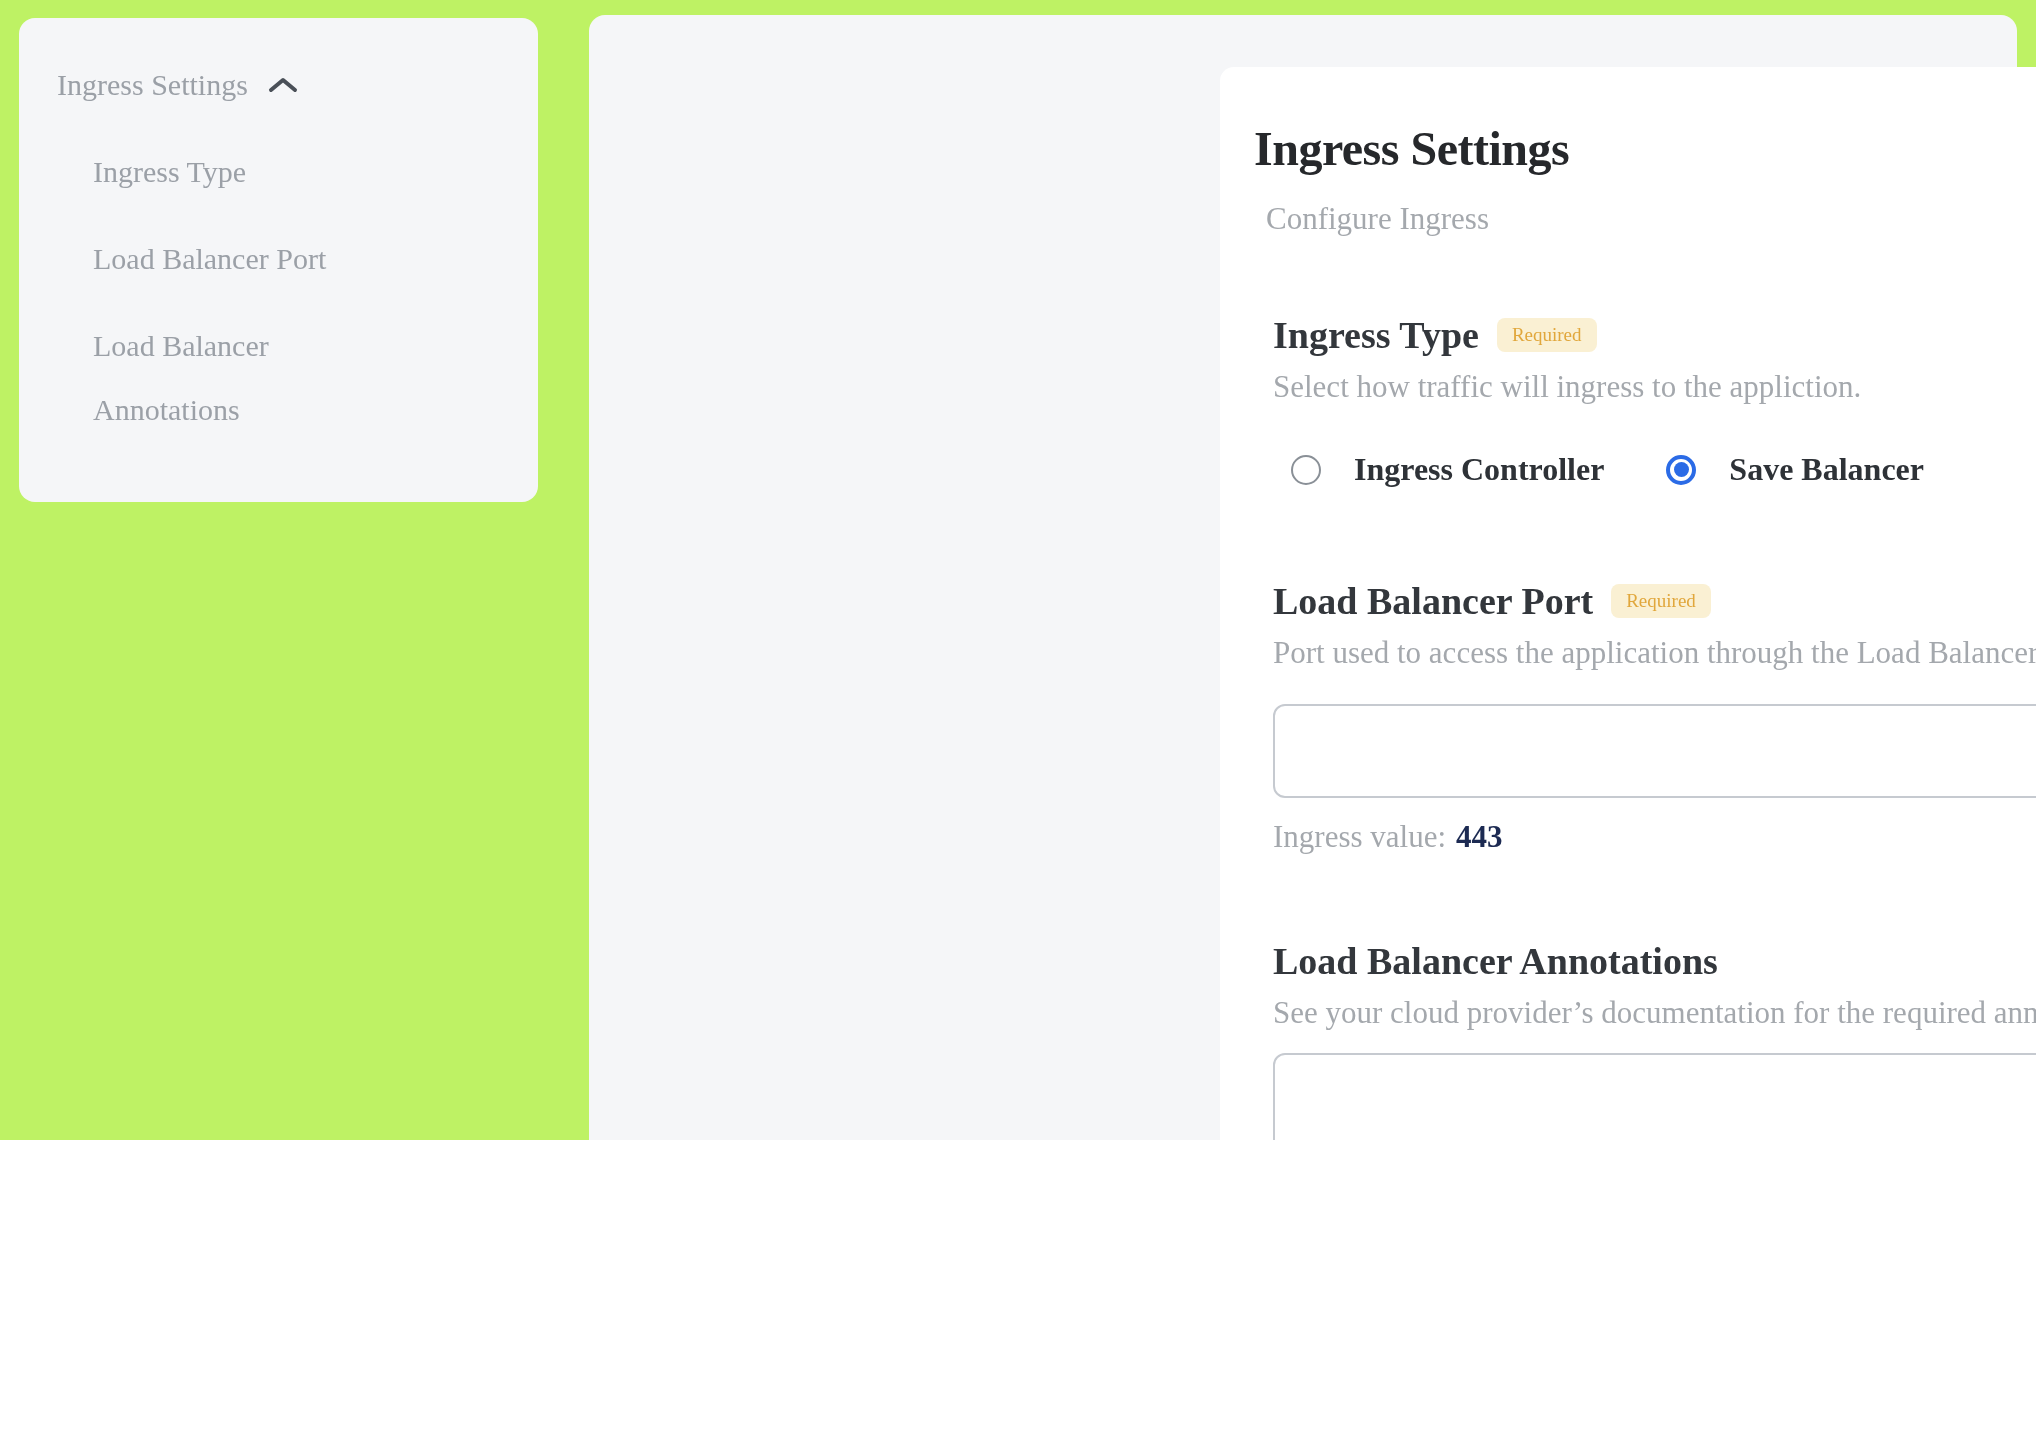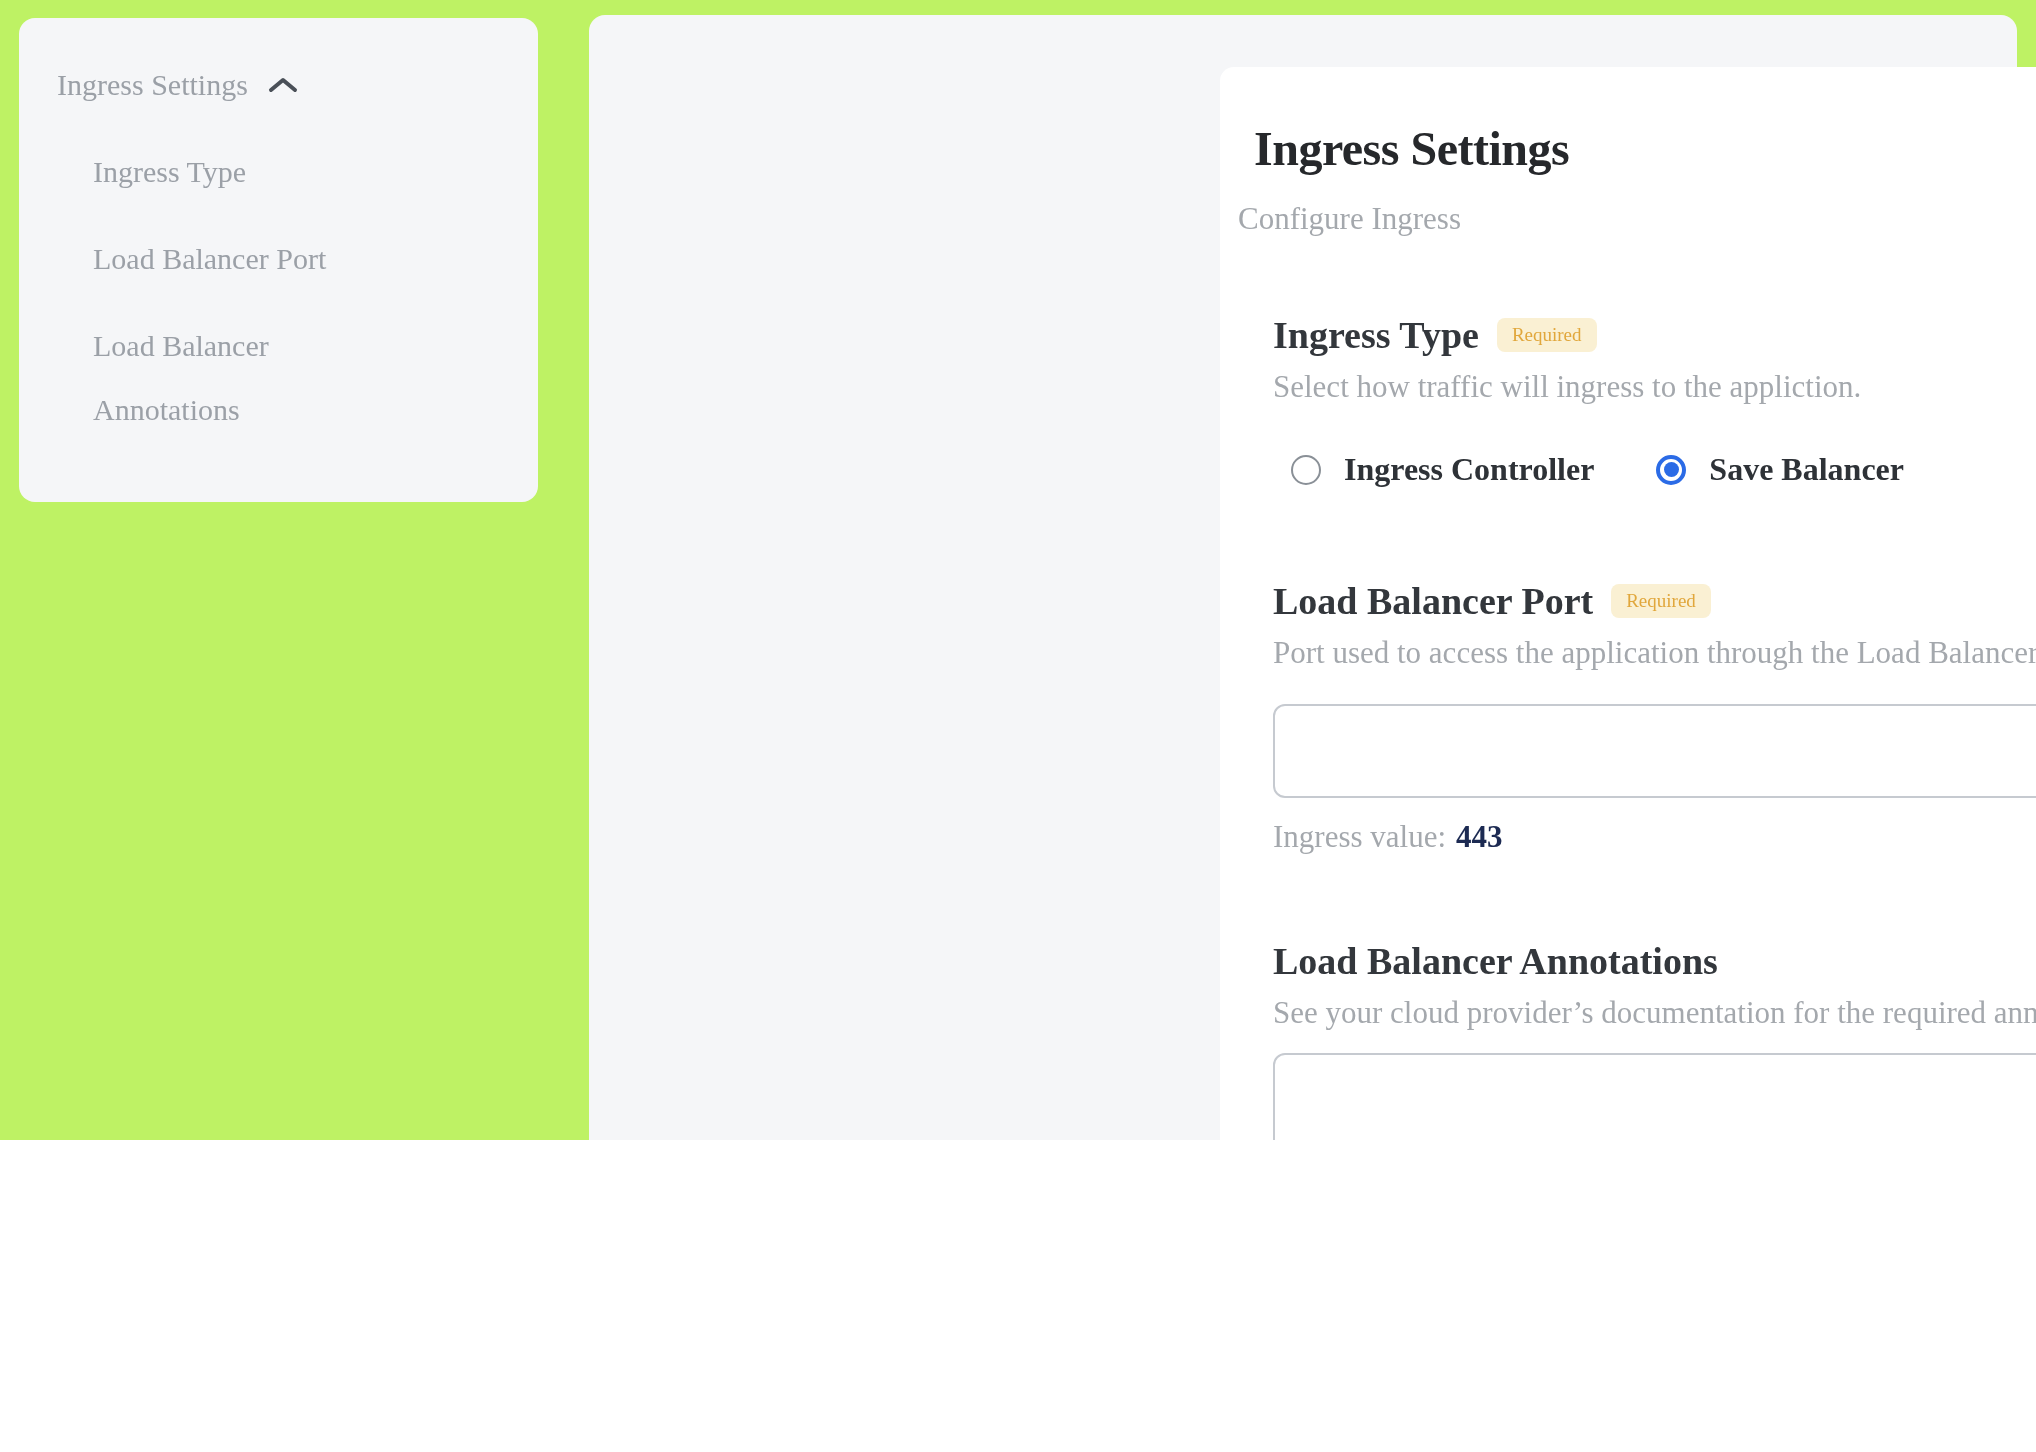--- a/index.html
+++ b/index.html
@@ -34,41 +34,41 @@
   }
   .card {
     position:absolute; left:631px; top:52px; width:1349px; height:1211px;
     background:#ffffff; border-radius:14px;
   }
   .card-title {
     position:absolute; left:34px; top:54px; font-size:48px; font-weight:700;
     color:#26282b; letter-spacing:-0.5px; white-space:nowrap;
   }
   .card-subtitle {
-    position:absolute; left:18px; top:134px; font-size:31px; color:#a4a8ad;
+    position:absolute; left:46px; top:134px; font-size:31px; color:#a4a8ad;
     white-space:nowrap;
   }
   .section { position:absolute; left:53px; width:1233px; }
   .sec1 { top:246px; }
   .sec2 { top:512px; }
   .sec3 { top:872px; }
   .sec-head { display:flex; align-items:center; gap:18px; }
   .sec-label { font-size:38px; font-weight:600; color:#33373c; white-space:nowrap; }
   .badge {
     background:#faf0d3; color:#e1a73c; font-size:19px; font-weight:500;
     padding:6px 15px; border-radius:8px; white-space:nowrap;
   }
   .sec-desc { margin-top:12px; font-size:31px; color:#a4a8ad; white-space:nowrap; }
 
   
   .radio-row {
     position:absolute; left:53px; top:384px; display:flex; align-items:center;
     padding-left:18px;
   }
-  .radio-group { display:flex; align-items:center; gap:23px; cursor:pointer; }
+  .radio-group { display:flex; align-items:center; gap:33px; cursor:pointer; }
   .radio-group + .radio-group { margin-left:62px; }
   .radio-outer {
     width:30px; height:30px; border-radius:50%; background:#fff;
     border:2.5px solid #8a9097; flex:0 0 auto;
   }
   .radio-outer.checked {
     border:4px solid #2b6be6; display:flex; align-items:center; justify-content:center;
   }
   .radio-dot { width:15px; height:15px; border-radius:50%; background:#2b6be6; }
   .radio-label { font-size:32px; font-weight:600; color:#2e3237; white-space:nowrap; }

